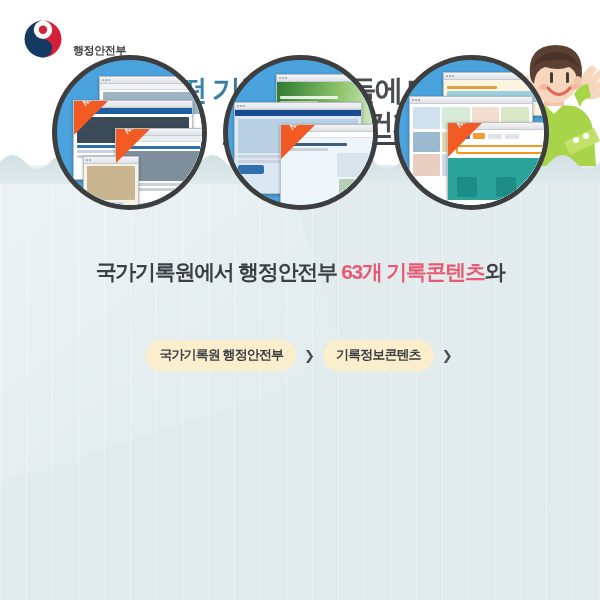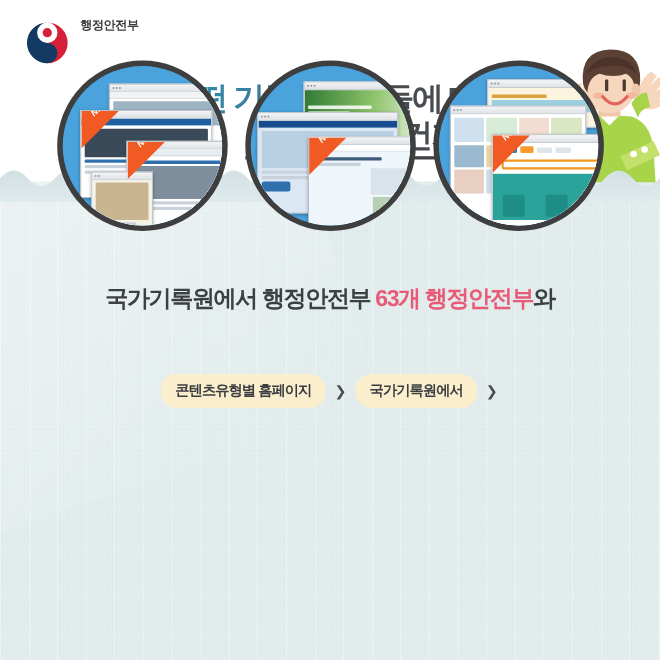--- a/index.html
+++ b/index.html
@@ -25,21 +25,21 @@
     width:600px; height:165px;
     background:#ffffff;
     z-index:2;
   }
 
   
   .logo-row {
     position:absolute;
     left:22px; top:18px;
     display:flex;
-    align-items:flex-start;
+    align-items:flex-end;
     gap:9px;
   }
   .taeguk-mark {
     position:relative;
     width:42px; height:42px;
     flex:0 0 42px;
   }
   .logo-text-col {
     display:flex;
     flex-direction:column;
@@ -546,24 +546,24 @@
           </div>
         </div>
 
       </div>
     </div>
 
   </div>
 
   <div class="description">
     <span class="desc-line">
-      <span class="desc-seg">국가기록원에서 행정안전부 </span><span class="desc-seg desc-hl">63개 행정안전부</span><span class="desc-seg">와</span>
+      <span class="desc-seg">국가기록원에서 행정안전부 </span><span class="desc-seg desc-hl">63개 기록콘텐츠</span><span class="desc-seg">와</span>
     </span>
   </div>
 
   <div class="breadcrumb">
-    <span class="crumb">콘텐츠유형별 홈페이지</span>
+    <span class="crumb">국가기록원 행정안전부</span>
     <span class="crumb-sep">❯</span>
-    <span class="crumb">국가기록원에서</span>
+    <span class="crumb">기록정보콘텐츠</span>
     <span class="crumb-sep">❯</span>
   </div>
 
 </div>
 
 </body></html>

